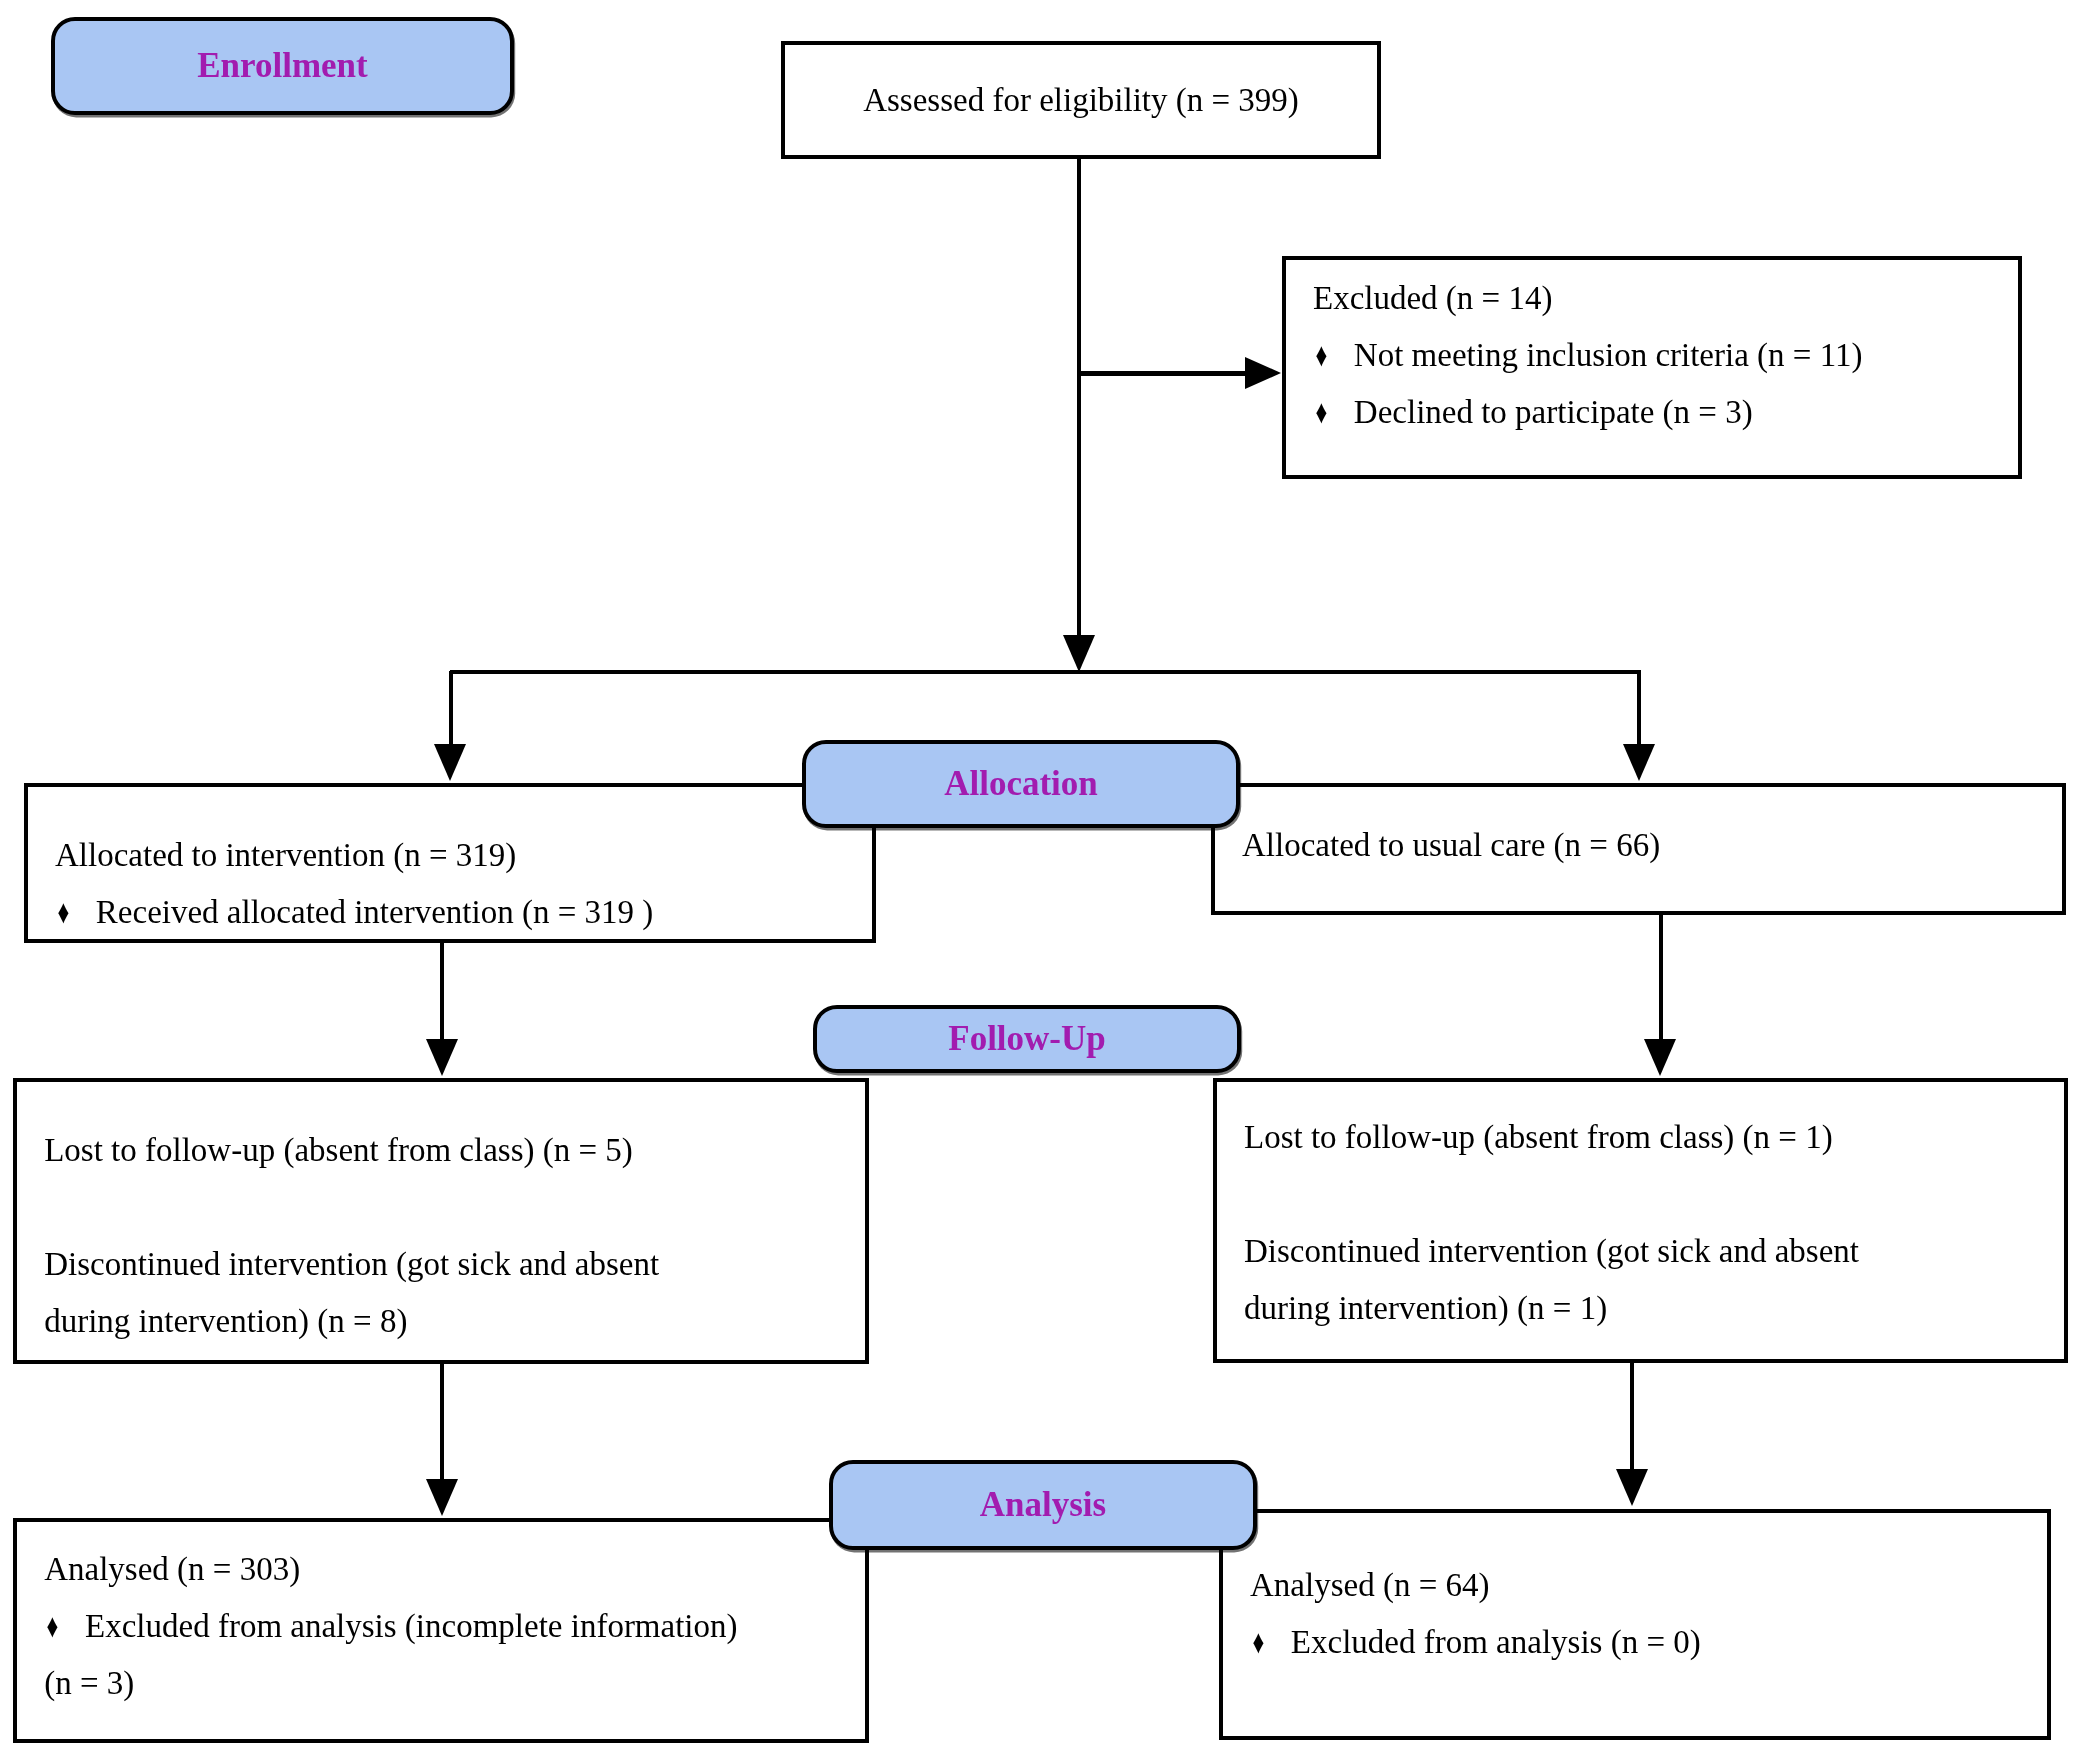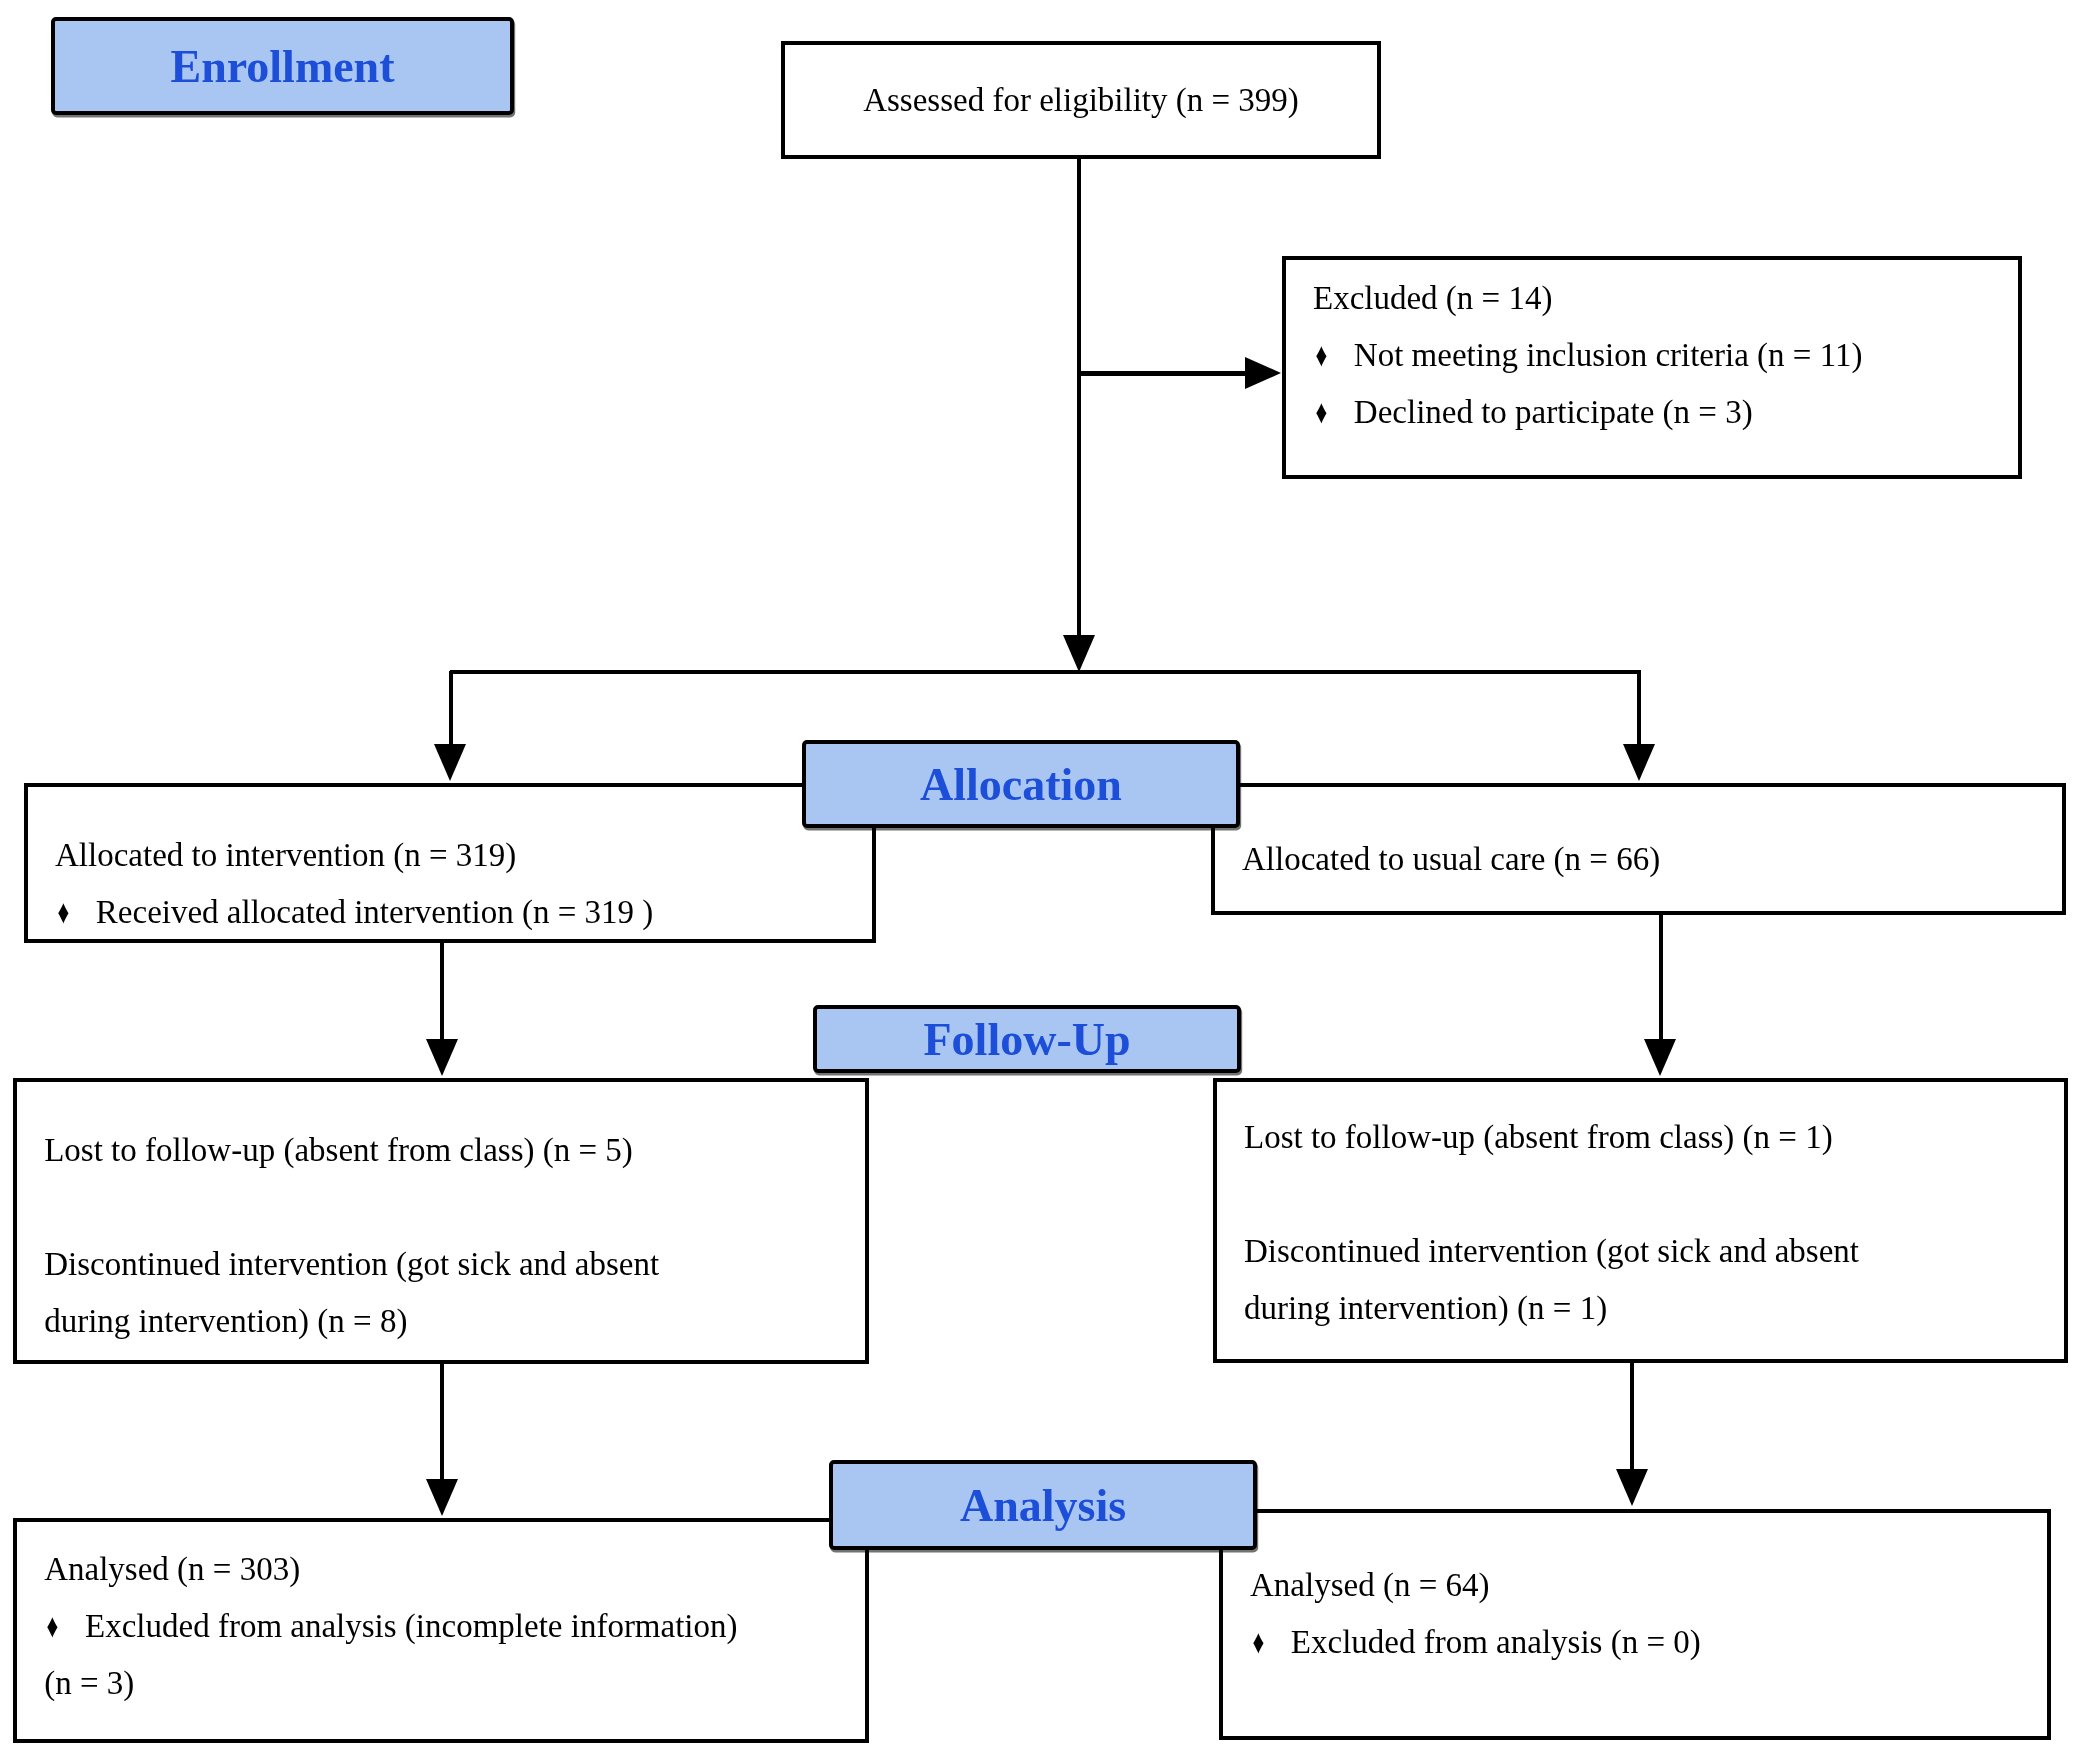--- a/index.html
+++ b/index.html
@@ -14,27 +14,27 @@
     background: #ffffff;
     font-family: "Liberation Serif", "DejaVu Serif", serif;
     color: #000000;
   }
   
   .stage {
     position: absolute;
     box-sizing: border-box;
     background: #a9c6f3;
     border: 4.8px solid #000000;
-    border-radius: 5px;
+    border-radius: 24px;
     display: flex;
     align-items: center;
     justify-content: center;
-    font-size: 46px;
+    font-size: 35px;
     font-weight: bold;
-    color: #1d4ed8;
+    color: #a21caf;
     z-index: 3;
     box-shadow: 1.2px 2.4px 0 rgba(0,0,0,0.55);
   }
   
   .fbox {
     position: absolute;
     box-sizing: border-box;
     background: #ffffff;
     border: 4.8px solid #000000;
     font-size: 33px;
@@ -81,21 +81,21 @@
   
   #stage-enrollment { left: 51px;  top: 17px;   width: 463px; height: 98px; }
   #stage-allocation { left: 802px; top: 740px; width: 438px; height: 88px; }
   #stage-followup   { left: 813px; top: 1005px; width: 428px; height: 68px; }
   #stage-analysis   { left: 829px; top: 1460px; width: 428px; height: 90px; }
 
   
   #box-assessed    { left: 781px; top: 41px;   width: 600px;  height: 118px; }
   #box-excluded    { left: 1282px; top: 256px;  width: 740px; height: 223px; }
   #box-alloc-left  { left: 24px;   top: 783px; width: 852px; height: 160px; padding-top: 40px; }
-  #box-alloc-right { left: 1211px; top: 783px; width: 855px; height: 132px; padding-top: 44px; }
+  #box-alloc-right { left: 1211px; top: 783px; width: 855px; height: 132px; padding-top: 30px; }
   #box-fu-left     { left: 13.2px;   top: 1078px; width: 856px; height: 286px; padding-top: 40px; }
   #box-fu-right    { left: 1213px; top: 1078px; width: 855px; height: 285px; padding-top: 27px; }
   #box-an-left     { left: 13.2px;   top: 1518px; width: 856px; height: 225px; padding-top: 19px; }
   #box-an-right    { left: 1219px; top: 1509px; width: 832px; height: 231px; padding-top: 44px; }
 
   
   #c1-line { left: 1077px; top: 159px;  width: 4.2px;    height: 476px; }
   #c1-head { left: 1063px; top: 635px; }
   #c2-line { left: 1079px; top: 371px;  width: 170px;  height: 4.8px; }
   #c2-head { left: 1245px; top: 357px; }

